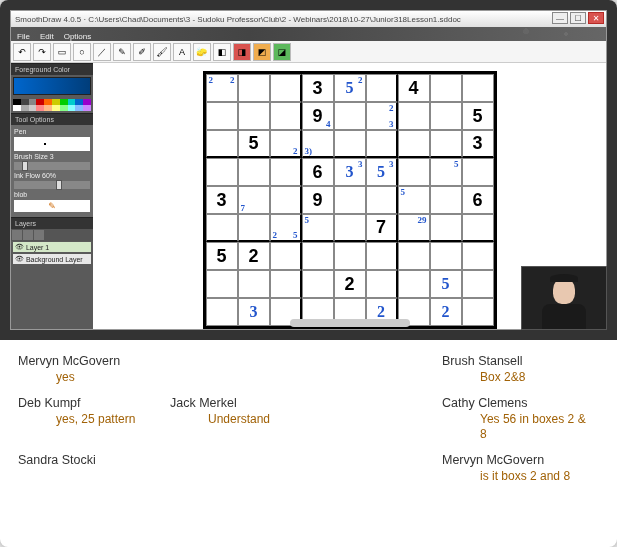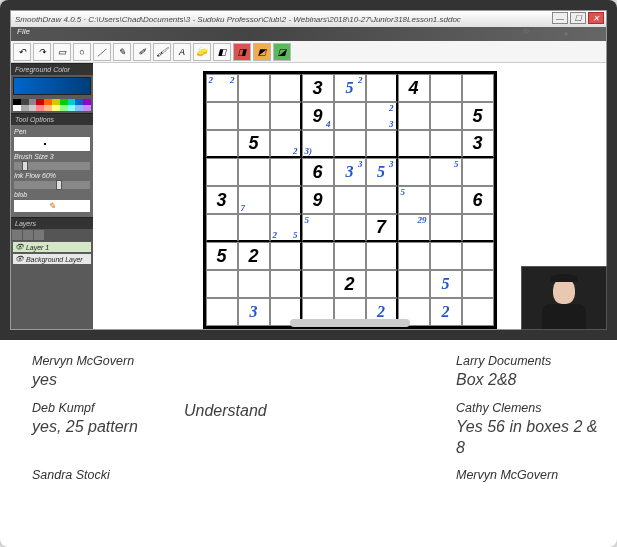--- a/index.html
+++ b/index.html
@@ -1,26 +1,26 @@
 <!DOCTYPE html>
 <html><head>
 <meta charset="utf-8">
 <style>
   * { box-sizing: border-box; margin: 0; padding: 0; }
   body { font-family: Arial, sans-serif; background: #f0f0f0; }
-  .outer { width: 617px; height: 547px; background: #fff; border-radius: 8px; box-shadow: 0 0 8px rgba(0,0,0,0.4); overflow: hidden; position: relative; font-style: italic; }
+  .outer { width: 617px; height: 547px; background: #fff; border-radius: 8px; box-shadow: 0 0 8px rgba(0,0,0,0.4); overflow: hidden; position: relative; }
   .video-area { width: 100%; height: 340px; background: #333; position: relative; padding: 10px; }
   
   
   .app-window { width: 100%; height: 100%; background: #eee; position: relative; border: 1px solid #999; }
   .titlebar { height: 16px; background: linear-gradient(#fff,#e0e0e0); display: flex; align-items: center; font-size: 8px; color: #444; padding-left: 4px; position: relative; }
   .win-btns { position: absolute; right: 2px; top: 1px; display: flex; gap: 2px; }
   .win-btn { width: 16px; height: 12px; font-size: 8px; display: flex; align-items: center; justify-content: center; border: 1px solid #888; background: #eee; }
   .win-btn.close { background: #d9534f; color: #fff; border-color: #b52b27; }
-  .menubar { height: 14px; background: linear-gradient(90deg, #555 0%, #444 40%, #666 100%); display: flex; gap: 10px; font-size: 8px; color: #eee; padding-left: 6px; align-items: flex-start; position: relative; overflow: hidden; flex-direction: column; }
+  .menubar { height: 14px; background: linear-gradient(90deg, #555 0%, #444 40%, #666 100%); display: flex; gap: 10px; font-size: 8px; color: #eee; padding-left: 6px; align-items: flex-end; position: relative; overflow: hidden; }
   .menubar::after { content:''; position:absolute; right:0; top:0; width:200px; height:100%; background: radial-gradient(circle at 80% 50%, #888 2px, transparent 2px), radial-gradient(circle at 60% 30%, #777 3px, transparent 3px); opacity:0.3; }
   .toolbar { height: 22px; background: #f5f5f5; display: flex; gap: 2px; padding: 2px; border-bottom: 1px solid #ccc; }
   .tool { width: 18px; height: 18px; border: 1px solid #bbb; background: #fafafa; font-size: 9px; display:flex; align-items:center; justify-content:center; }
   .tool.c1 { background:#d9534f; } .tool.c2 { background:#f0ad4e; } .tool.c3 { background:#5cb85c; }
   
   .workspace { display: flex; height: calc(100% - 52px); }
   .sidepanel { width: 82px; background: #5a5a5a; display: flex; flex-direction: column; font-size: 7px; color: #ddd; }
   .panel-head { background: #333; color: #ccc; padding: 2px 4px; font-size: 7px; border-top:1px solid #222; }
   .fg-color { height: 18px; background: linear-gradient(90deg,#0066cc,#003d7a); margin:2px; border:1px solid #222; }
   .palette { display: grid; grid-template-columns: repeat(10, 1fr); gap: 0; margin: 2px; }
@@ -45,24 +45,24 @@
   .scrollbar-h { position:absolute; bottom:2px; left:50%; transform:translateX(-50%); width:120px; height:8px; background:#ccc; border-radius:4px; }
   
   .webcam { position: absolute; bottom: 10px; right: 10px; width: 86px; height: 64px; background: #222; border: 1px solid #555; overflow:hidden; }
   .webcam-person { position:absolute; bottom:0; left:50%; transform:translateX(-50%); width:50px; height:55px; }
   .head { width:22px; height:26px; background:#e8c8b0; border-radius:45% 45% 40% 40%; margin:4px auto 0; position:relative; }
   .hat { position:absolute; top:-4px; left:-3px; width:28px; height:8px; background:#1a1a1a; border-radius:50% 50% 0 0; }
   .body { width:44px; height:26px; background:#1a1a1a; border-radius:8px 8px 0 0; margin:0 auto; }
   .wall { position:absolute; inset:0; background:linear-gradient(#bbb 0%, #aaa 60%, #888 100%); z-index:-1; }
   
   
-  .chat { padding: 14px 32px 10px; background:#fff; }
+  .chat { padding: 14px 18px 10px; background:#fff; }
   .chat-grid { display:grid; grid-template-columns: 140px 260px 150px; column-gap: 12px; row-gap: 10px; font-size: 12px; color:#555; }
   .chat-entry .name { color:#333; font-size:12.5px; margin-bottom:2px; }
-  .chat-entry .msg { color:#404040; font-size:16px; line-height:1.3; }
+  .chat-entry .msg { color:#a16207; font-size:12px; line-height:1.3;margin-left:38px; }
   .col3 { grid-column: 3; }
   .span2 { grid-column: 1 / span 2; }
 </style>
 </head>
 <body>
 
 <div class="outer">
   <div class="video-area">
     <div class="app-window">
       <div class="titlebar">
@@ -322,35 +322,37 @@
     </div>
   </div>
 
   <div class="chat">
     <div class="chat-grid" id="chatgrid">
         <div class="chat-entry" style="grid-column: 1;">
           <div class="name">Mervyn McGovern</div>
           <div class="msg">yes</div>
         </div>
         <div class="chat-entry col3" style="grid-column: 3;">
-          <div class="name">Larry Documents</div>
+          <div class="name">Brush Stansell</div>
           <div class="msg">Box 2&amp;8</div>
         </div>
         <div class="chat-entry" style="grid-column: 1;">
           <div class="name">Deb Kumpf</div>
           <div class="msg">yes, 25 pattern</div>
         </div>
         <div class="chat-entry" style="grid-column: 2;">
+          <div class="name">Jack Merkel</div>
           <div class="msg">Understand</div>
         </div>
         <div class="chat-entry col3" style="grid-column: 3;">
           <div class="name">Cathy Clemens</div>
           <div class="msg">Yes 56 in boxes 2 &amp; 8</div>
         </div>
         <div class="chat-entry span2">
           <div class="name">Sandra Stocki</div>
         </div>
         <div class="chat-entry col3" style="grid-column: 3;">
           <div class="name">Mervyn McGovern</div>
+          <div class="msg">is it boxs 2 and 8</div>
         </div>
       </div>
   </div>
 </div>
 
 </body></html>

